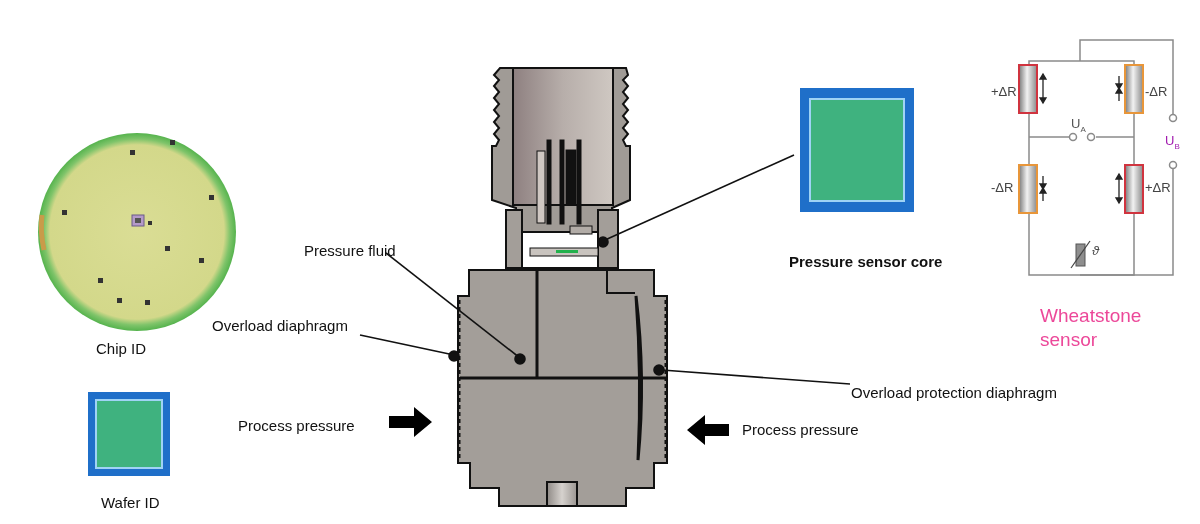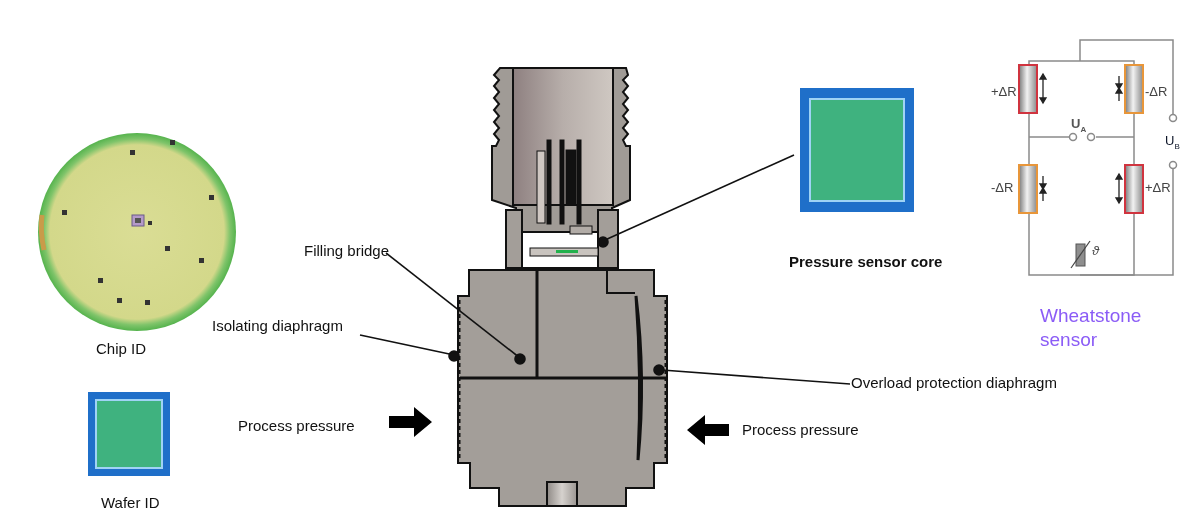--- a/index.html
+++ b/index.html
@@ -1,19 +1,19 @@
 <!DOCTYPE html>
 <html><head>
 <meta charset="utf-8">
 <style>
   html, body { margin: 0; padding: 0; background: #ffffff; }
   body { width: 1200px; height: 524px; position: relative; overflow: hidden;
          font-family: "Liberation Sans", sans-serif; }
   .lbl { position: absolute; font-size: 15px; color: #111; white-space: nowrap; }
-  .lbl-gray { position: absolute; font-size: 19px; color: #8b5cf6; line-height: 24px; }
+  .lbl-gray { position: absolute; font-size: 19px; color: #ec4899; line-height: 24px; }
   svg { position: absolute; left: 0; top: 0; }
   .chip { position: absolute; }
 </style>
 </head>
 <body>
 
 <svg width="1200" height="524" viewBox="0 0 1200 524">
   <defs>
     <linearGradient id="cylGrad" x1="0" x2="1" y1="0" y2="0">
       <stop offset="0" stop-color="#8e8080"></stop>
@@ -135,35 +135,35 @@
 
 <div class="chip" style="left:800px;top:88px;width:114px;height:124px;background:#1f6fc9;">
   <div style="position:absolute;left:9px;top:10px;right:9px;bottom:10px;background:#3fb27f;border:2px solid #9fd3f5;"></div>
 </div>
 <div class="chip" style="left:88px;top:392px;width:82px;height:84px;background:#1f6fc9;">
   <div style="position:absolute;left:7px;top:7px;right:7px;bottom:7px;background:#3fb27f;border:2px solid #9fd3f5;"></div>
 </div>
 
 <div class="lbl" style="left:96px;top:340px;">Chip ID</div>
 <div class="lbl" style="left:101px;top:494px;">Wafer ID</div>
-<div class="lbl" style="left:304px;top:242px;">Filling bridge</div>
-<div class="lbl" style="left:212px;top:317px;">Isolating diaphragm</div>
+<div class="lbl" style="left:304px;top:242px;">Pressure fluid</div>
+<div class="lbl" style="left:212px;top:317px;">Overload diaphragm</div>
 <div class="lbl" style="left:238px;top:417px;">Process pressure</div>
 <div class="lbl" style="left:742px;top:421px;">Process pressure</div>
-<div class="lbl" style="left:851px;top:374px;">Overload protection diaphragm</div>
+<div class="lbl" style="left:851px;top:384px;">Overload protection diaphragm</div>
 <div class="lbl" style="left:789px;top:253px;font-weight:bold;">Pressure sensor core</div>
 
 <div class="lbl-gray" style="left:1040px;top:304px;">
   <div>Wheatstone</div>
   <div>sensor</div>
 </div>
 
 <div class="lbl" style="left:991px;top:84px;font-size:13px;color:#444;">+ΔR</div>
 <div class="lbl" style="left:1145px;top:84px;font-size:13px;color:#444;">-ΔR</div>
 <div class="lbl" style="left:991px;top:180px;font-size:13px;color:#444;">-ΔR</div>
 <div class="lbl" style="left:1145px;top:180px;font-size:13px;color:#444;">+ΔR</div>
-<div class="lbl" style="left:1071px;top:116px;font-size:13px;color:#555;font-weight:bold;">
+<div class="lbl" style="left:1071px;top:116px;font-size:13px;color:#555;">
   <span>U</span><sub style="font-size:8px;">A</sub>
 </div>
-<div class="lbl" style="left:1165px;top:133px;font-size:13px;color:#0f172a;">
+<div class="lbl" style="left:1165px;top:133px;font-size:13px;color:#a21caf;">
   <span>U</span><sub style="font-size:8px;">B</sub>
 </div>
 <div class="lbl" style="left:1092px;top:243px;font-size:13px;color:#444;font-style:italic;">ϑ</div>
 
 </body></html>

